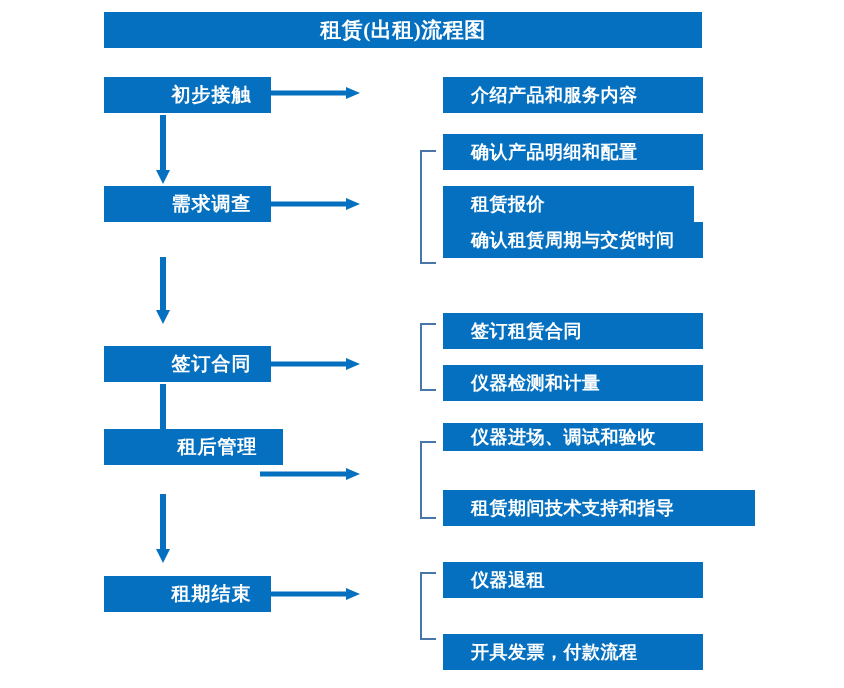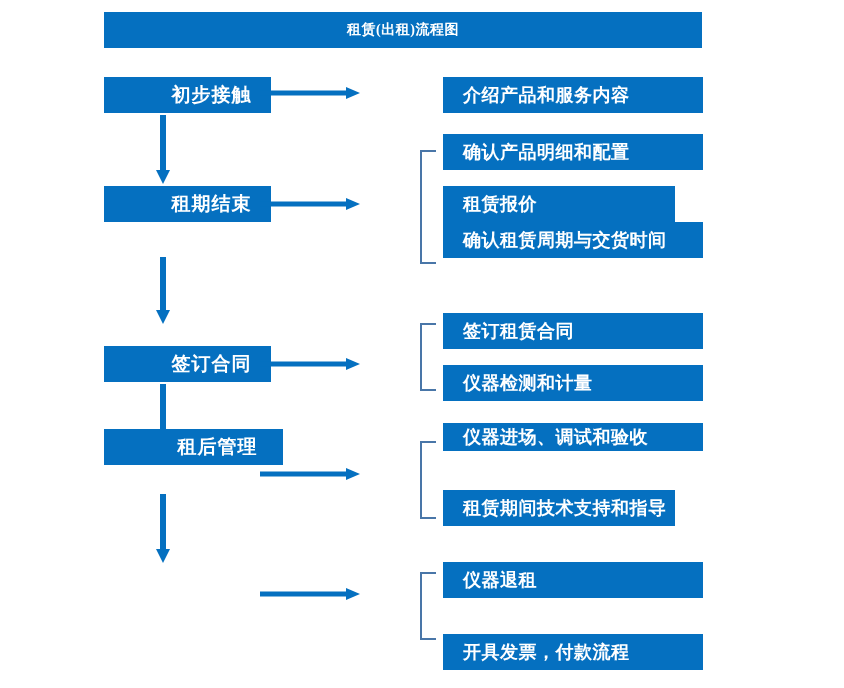--- a/index.html
+++ b/index.html
@@ -21,21 +21,21 @@
     height: 688px;
   }
   .title-bar {
     position: absolute;
     left: 104px;
     top: 12px;
     width: 598px;
     height: 36px;
     background: #0570C0;
     color: #ffffff;
-    font-size: 14px;
+    font-size: 21px;
     font-weight: bold;
     display: flex;
     align-items: center;
     justify-content: center;
     letter-spacing: 0.5px;
   }
   .stage-box {
     position: absolute;
     background: #0570C0;
     color: #ffffff;
@@ -49,21 +49,21 @@
   }
   .detail-box {
     position: absolute;
     background: #0570C0;
     color: #ffffff;
     font-size: 18px;
     font-weight: bold;
     display: flex;
     align-items: center;
     justify-content: flex-start;
-    padding-left: 20px;
+    padding-left: 28px;
     box-sizing: border-box;
     letter-spacing: 0.5px;
   }
   .h-arrow {
     position: absolute;
     height: 18px;
   }
   .v-arrow {
     position: absolute;
     width: 18px;
@@ -90,31 +90,31 @@
     <polygon points="88,3 102,9 88,15" fill="#0570C0"></polygon>
   </svg>
 
   <div class="detail-box" style="left:443px; top:77px; width:260px; height:36px;">介绍产品和服务内容</div>
 
   <svg class="v-arrow" style="left:154px; top:114px; width:18px; height:72px;" viewBox="0 0 18 72">
     <line x1="9" y1="1" x2="9" y2="58" stroke="#0570C0" stroke-width="6"></line>
     <polygon points="2,56 16,56 9,70" fill="#0570C0"></polygon>
   </svg>
 
-  <div class="stage-box" style="left:104px; top:186px; width:119px; height:36px;">租期结束</div>
+  <div class="stage-box" style="left:104px; top:186px; width:119px; height:36px;">需求调查</div>
 
   <svg class="h-arrow" style="left:258px; top:195px; width:104px; height:18px;" viewBox="0 0 104 18">
     <line x1="2" y1="9" x2="90" y2="9" stroke="#0570C0" stroke-width="5"></line>
     <polygon points="88,3 102,9 88,15" fill="#0570C0"></polygon>
   </svg>
 
   <div class="bracket" style="left:420px; top:150px; width:16px; height:114px;"></div>
 
   <div class="detail-box" style="left:443px; top:134px; width:260px; height:36px;">确认产品明细和配置</div>
-  <div class="detail-box" style="left:443px; top:186px; width:232px; height:36px;">租赁报价</div>
+  <div class="detail-box" style="left:443px; top:186px; width:251px; height:36px;">租赁报价</div>
   <div class="detail-box" style="left:443px; top:222px; width:260px; height:36px;">确认租赁周期与交货时间</div>
 
   <svg class="v-arrow" style="left:154px; top:256px; width:18px; height:70px;" viewBox="0 0 18 70">
     <line x1="9" y1="1" x2="9" y2="56" stroke="#0570C0" stroke-width="6"></line>
     <polygon points="2,54 16,54 9,68" fill="#0570C0"></polygon>
   </svg>
 
   <div class="stage-box" style="left:104px; top:346px; width:119px; height:36px;">签订合同</div>
 
   <svg class="h-arrow" style="left:258px; top:355px; width:104px; height:18px;" viewBox="0 0 104 18">
@@ -135,27 +135,28 @@
   <div class="stage-box" style="left:104px; top:429px; width:131px; height:36px;">租后管理</div>
 
   <svg class="h-arrow" style="left:258px; top:465px; width:104px; height:18px;" viewBox="0 0 104 18">
     <line x1="2" y1="9" x2="90" y2="9" stroke="#0570C0" stroke-width="5"></line>
     <polygon points="88,3 102,9 88,15" fill="#0570C0"></polygon>
   </svg>
 
   <div class="bracket" style="left:420px; top:441px; width:16px; height:78px;"></div>
 
   <div class="detail-box" style="left:443px; top:423px; width:260px; height:28px;">仪器进场、调试和验收</div>
-  <div class="detail-box" style="left:443px; top:490px; width:232px; height:36px;">租赁期间技术支持和指导</div>
+  <div class="detail-box" style="left:443px; top:490px; width:312px; height:36px;">租赁期间技术支持和指导</div>
 
   <svg class="v-arrow" style="left:154px; top:493px; width:18px; height:72px;" viewBox="0 0 18 72">
     <line x1="9" y1="1" x2="9" y2="58" stroke="#0570C0" stroke-width="6"></line>
     <polygon points="2,56 16,56 9,70" fill="#0570C0"></polygon>
   </svg>
 
+  <div class="stage-box" style="left:104px; top:576px; width:119px; height:36px;">租期结束</div>
 
   <svg class="h-arrow" style="left:258px; top:585px; width:104px; height:18px;" viewBox="0 0 104 18">
     <line x1="2" y1="9" x2="90" y2="9" stroke="#0570C0" stroke-width="5"></line>
     <polygon points="88,3 102,9 88,15" fill="#0570C0"></polygon>
   </svg>
 
   <div class="bracket" style="left:420px; top:572px; width:16px; height:68px;"></div>
 
   <div class="detail-box" style="left:443px; top:562px; width:260px; height:36px;">仪器退租</div>
   <div class="detail-box" style="left:443px; top:634px; width:260px; height:36px;">开具发票，付款流程</div>

